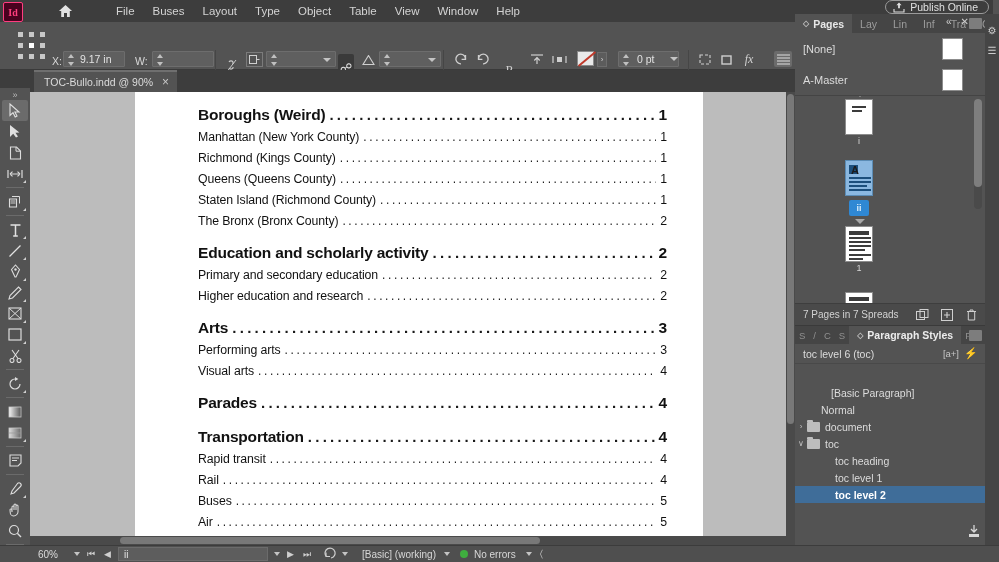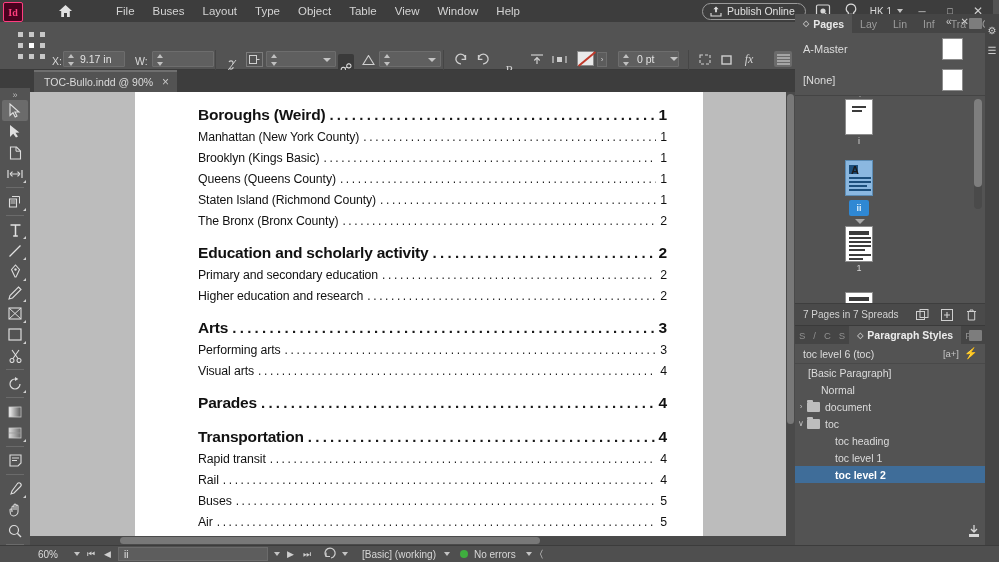--- a/index.html
+++ b/index.html
@@ -26,21 +26,21 @@
   }
   .home-btn {
     width: 28px; height: 22px; display: flex; align-items: center; justify-content: center;
   }
   .menu-item {
     padding: 0 9px; height: 22px; line-height: 22px; font-size: 11.5px; color: #d4d4d4;
     white-space: nowrap;
   }
   .menubar-right {
     position: absolute; right: 0; top: 0; height: 22px;
-    display: flex; align-items: center; gap: 6px; padding-right: 4px;
+    display: flex; align-items: center; gap: 6px; padding-right: 4px; flex-direction: column;
   }
   .publish-btn {
     height: 17px; border: 1px solid #9a9a9a; border-radius: 9px;
     padding: 0 10px 0 7px; display: flex; align-items: center; gap: 5px;
     font-size: 10.5px; color: #e0e0e0;
   }
   .icon-btn {
     width: 22px; height: 20px; display: flex; align-items: center; justify-content: center;
   }
   .ws-name { font-size: 10px; color: #d8d8d8; padding: 0 2px; display:flex; align-items:center; gap:5px;}
@@ -729,21 +729,21 @@
               <span class="label">Boroughs (Weird)</span>
               <span class="leader">.................................................................................................</span>
               <span class="pg">1</span>
             </div>
             <div class="toc-row lvl2">
               <span class="label">Manhattan (New York County)</span>
               <span class="leader">.................................................................................................</span>
               <span class="pg">1</span>
             </div>
             <div class="toc-row lvl2">
-              <span class="label">Brooklyn (Kings Basic)</span>
+              <span class="label">Richmond (Kings County)</span>
               <span class="leader">.................................................................................................</span>
               <span class="pg">1</span>
             </div>
             <div class="toc-row lvl2">
               <span class="label">Queens (Queens County)</span>
               <span class="leader">.................................................................................................</span>
               <span class="pg">1</span>
             </div>
             <div class="toc-row lvl2">
               <span class="label">Staten Island (Richmond County)</span>
@@ -856,25 +856,25 @@
           <span>Tra</span>
         </div>
         <div class="ptab">
           <span>Cha</span>
         </div>
         <div class="panel-menu"></div>
       </div>
 
     <div id="masters-list">
         <div class="master-row">
+          <span>[None]</span>
+          <span class="master-thumb"></span>
+        </div>
+        <div class="master-row">
           <span>A-Master</span>
-          <span class="master-thumb"></span>
-        </div>
-        <div class="master-row">
-          <span>[None]</span>
           <span class="master-thumb"></span>
         </div>
       </div>
 
     <div class="pages-area" id="pages-area">
       <div class="vscroll" style="top:3px;height:110px;right:3px;">
         <div class="thumb" style="top:0;height:88px;"></div>
       </div>
     <div class="spread-marker" style="top: -4px; left: 60px;"></div>
         <div class="pg-item" style="top: 3px;">
@@ -952,21 +952,21 @@
       <div class="panel-menu"></div>
     </div>
 
     <div class="ps-current">
       <span>toc level 6 (toc)</span>
       <span class="tags">[a+]</span>
       <span class="bolt">⚡</span>
     </div>
 
     <div id="styles-list">
-        <div class="style-row" style="padding-left: 1px;">
+        <div class="style-row" style="padding-left: 24px; margin-top: 20px;">
           <span class="twisty"></span>
           <span>[Basic Paragraph]</span>
         </div>
         <div class="style-row" style="padding-left: 14px;">
           <span class="twisty"></span>
           <span>Normal</span>
         </div>
         <div class="style-row">
           <span class="twisty">›</span>
           <span class="folder-ico"></span>

